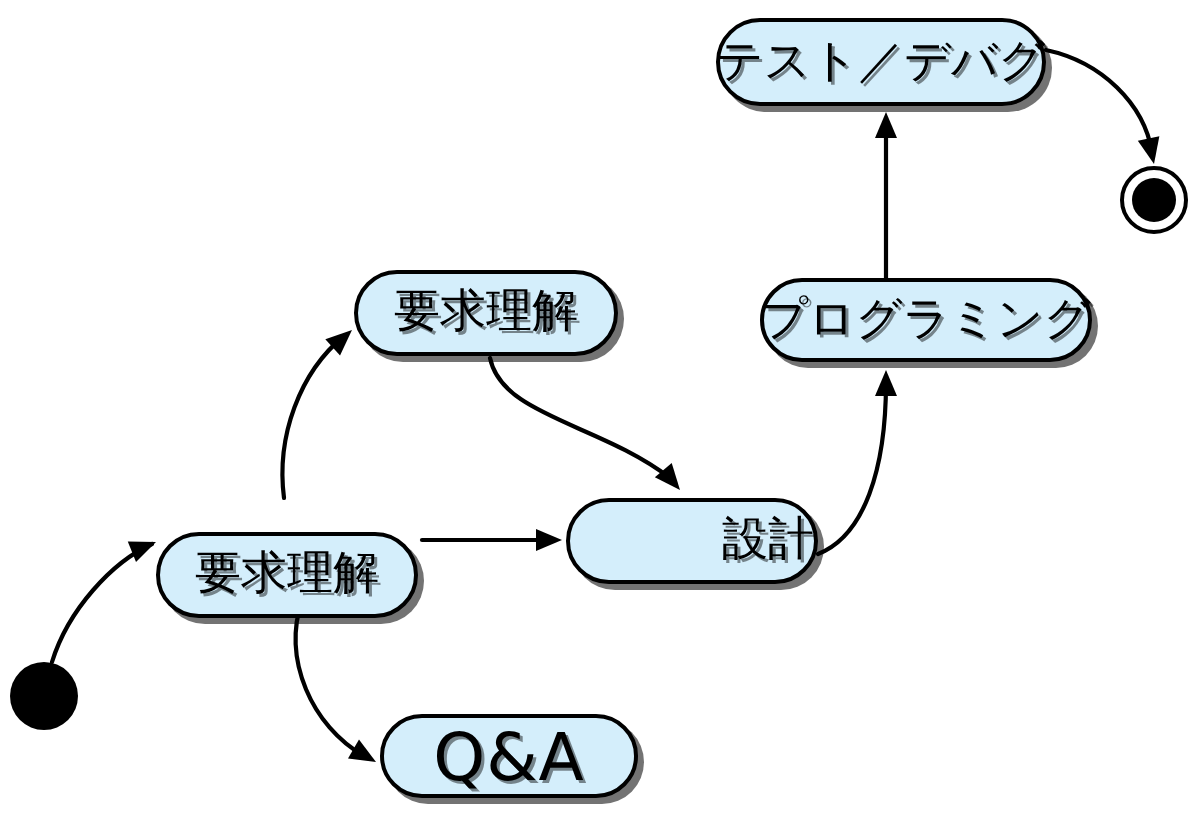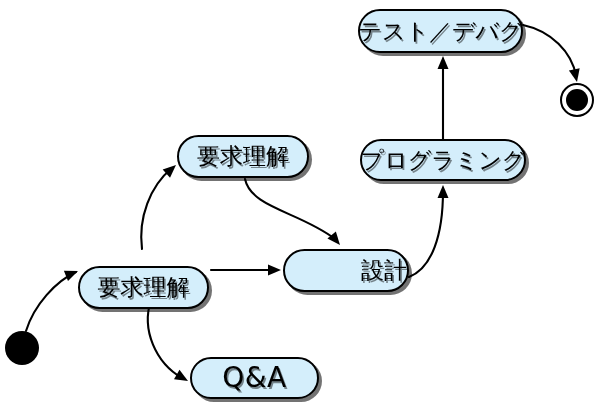--- a/index.html
+++ b/index.html
@@ -45,21 +45,21 @@
   .state-label {
     font-family: "DejaVu Sans", sans-serif;
     font-weight: normal;
     color: #000000;
     white-space: nowrap;
     line-height: 1;
     letter-spacing: 0px;
     text-shadow: 1.5px 1.5px 0 rgba(0,0,0,0.45);
   }
   .label-jp { font-size: 23px; }
-  .label-latin { font-size: 28px; letter-spacing: 0.5px; }
+  .label-latin { font-size: 33px; letter-spacing: 0.5px; }
 
   .pseudostate {
     position: absolute;
     z-index: 6;
   }
   .initial-state {
     border-radius: 50%;
     background: #000000;
   }
   .final-state-ring {
@@ -116,21 +116,21 @@
           <polygon points="0,0 -13,-5.5 -13,5.5" fill="#000000" transform="translate(188,381) rotate(30)"></polygon>
           <polygon points="0,0 -13,-5.5 -13,5.5" fill="#000000" transform="translate(149,293) rotate(-100)"></polygon>
         </g>
       </g>
   </svg>
 
   <div id="nodes-layer">
       <div class="state-node" style="left: 358px; top: 9px; width: 165px; height: 44px;">
         <span class="state-label label-jp">テスト／デバグ</span>
       </div>
-      <div class="state-node" style="left: 360px; top: 139px; width: 166px; height: 42px;">
+      <div class="state-node" style="left: 380px; top: 139px; width: 166px; height: 42px;">
         <span class="state-label label-jp">プログラミング</span>
       </div>
       <div class="state-node" style="left: 177px; top: 135px; width: 132px; height: 43px;">
         <span class="state-label label-jp">要求理解</span>
       </div>
       <div class="state-node" style="left: 78px; top: 249px; width: 131px; height: 43px; margin-top: 17px;">
         <span class="state-label label-jp">要求理解</span>
       </div>
       <div class="state-node" style="left: 283px; top: 249px; width: 126px; height: 43px; justify-content: flex-end;">
         <span class="state-label label-jp">設計</span>

